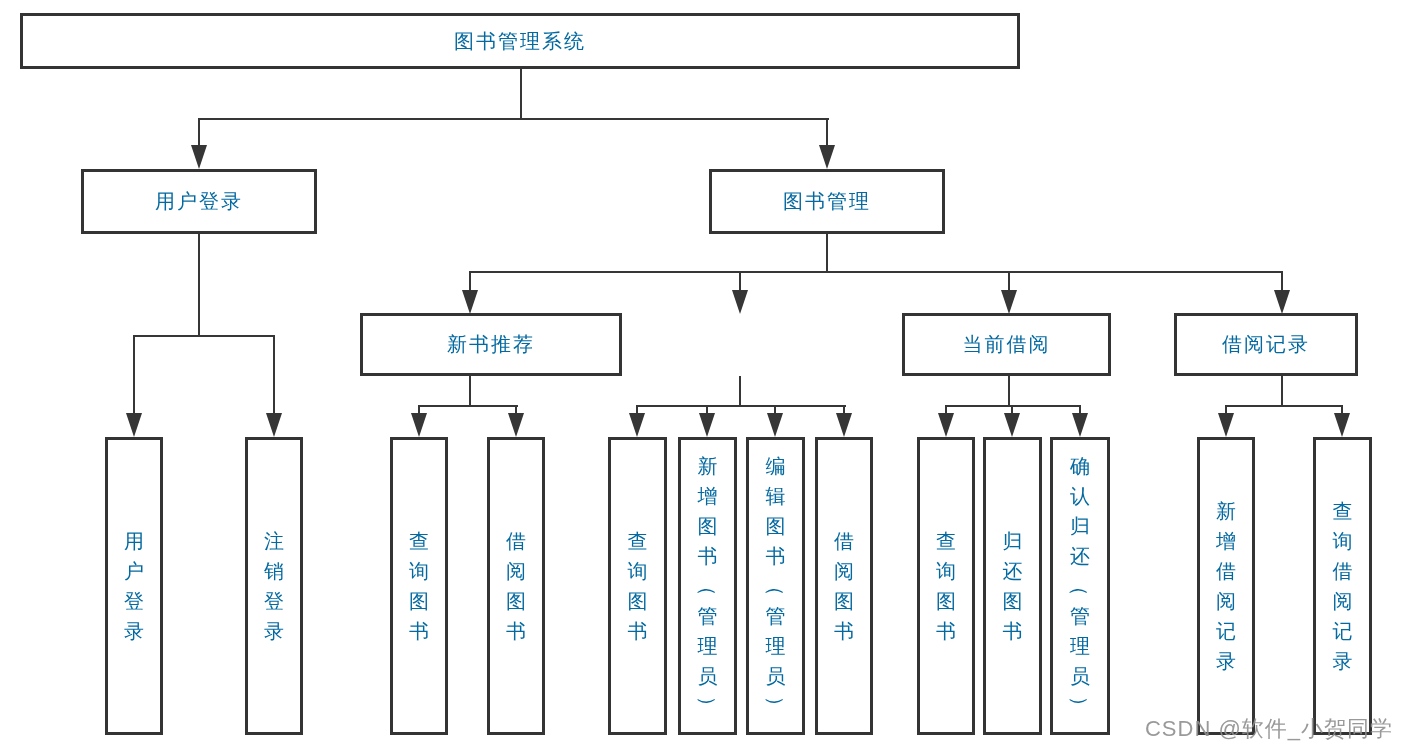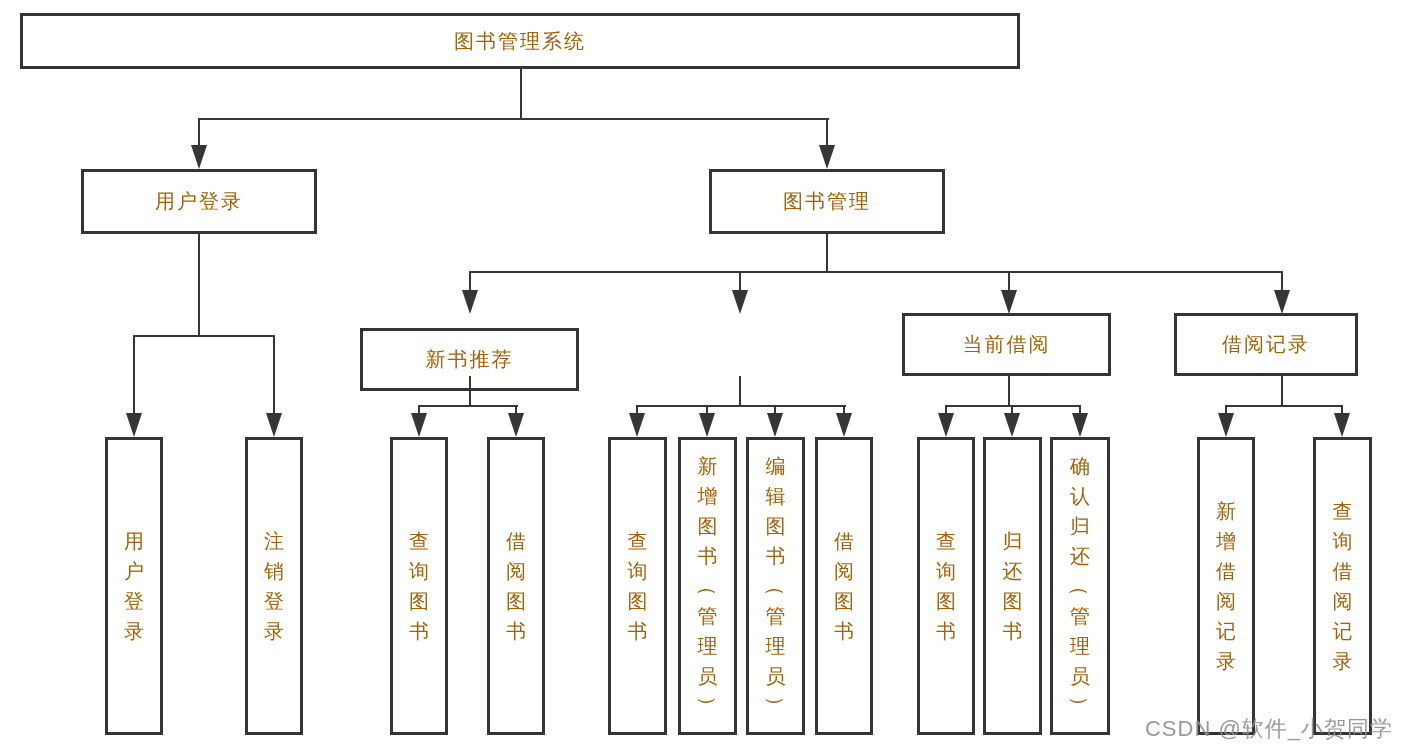--- a/index.html
+++ b/index.html
@@ -9,21 +9,21 @@
     height: 747px;
     background: #ffffff;
     font-family: "Liberation Sans", "DejaVu Sans", sans-serif;
     overflow: hidden;
   }
   .node {
     position: absolute;
     box-sizing: border-box;
     border: 3px solid #343434;
     background: #ffffff;
-    color: #a16207;
+    color: #0369a1;
     display: flex;
     align-items: center;
     justify-content: center;
     font-size: 20px;
     letter-spacing: 2px;
     white-space: nowrap;
     font-family: Liberation Serif, serif;
   }
   .leaf {
     top: 437px;
@@ -116,21 +116,21 @@
     </div>
   <div class="arrow" style="left:1001px; top:271px; height:43px;">
       <div class="stem"></div>
       <div class="head"></div>
     </div>
   <div class="arrow" style="left:1274px; top:271px; height:43px;">
       <div class="stem"></div>
       <div class="head"></div>
     </div>
 
-  <div class="node" style="left:360px; top:328px; width:219px; height:63px;">新书推荐</div>
+  <div class="node" style="left:360px; top:313px; width:262px; height:63px;">新书推荐</div>
   <div class="node" style="left:902px; top:313px; width:209px; height:63px;">当前借阅</div>
   <div class="node" style="left:1174px; top:313px; width:184px; height:63px;">借阅记录</div>
 
   <div class="vline" style="left:469px; top:376px; height:30px;"></div>
   <div class="hline" style="left:418px; top:405px; width:100px;"></div>
   <div class="arrow" style="left:411px; top:405px; height:32px;">
       <div class="stem"></div>
       <div class="head"></div>
     </div>
   <div class="arrow" style="left:508px; top:405px; height:32px;">

